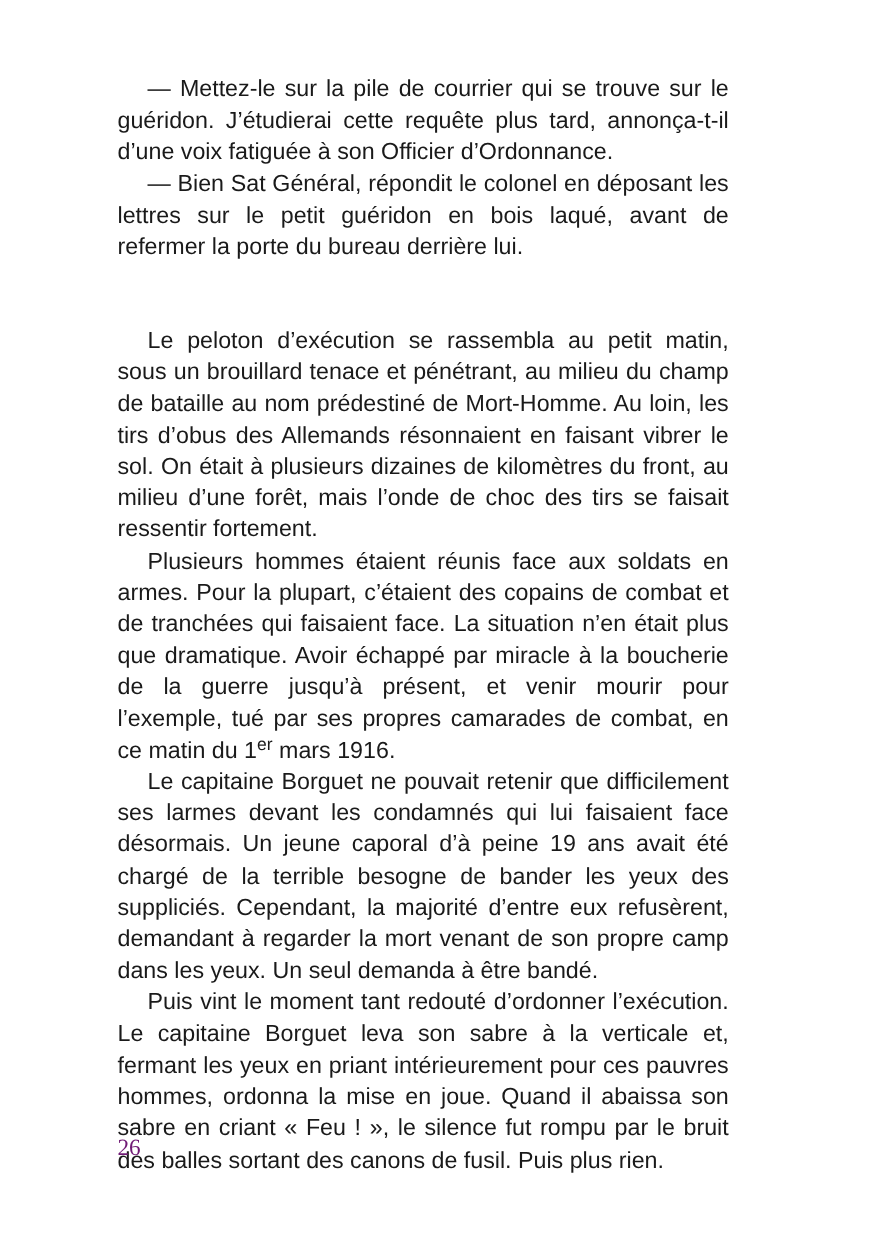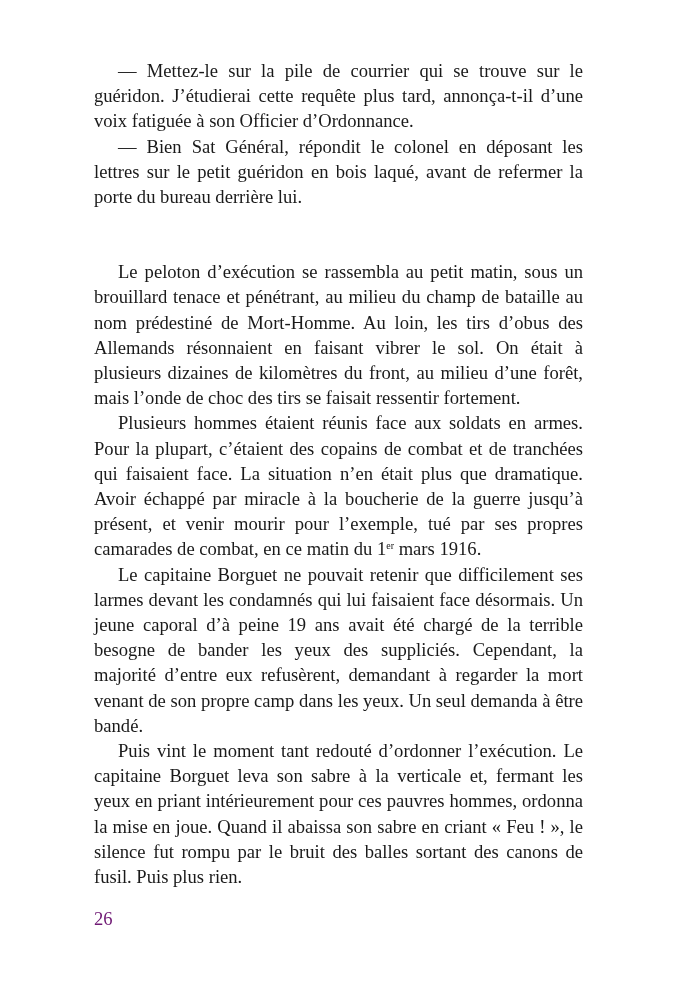--- a/index.html
+++ b/index.html
@@ -1,24 +1,24 @@
 <!DOCTYPE html>
 <html><head>
   <meta charset="utf-8">
   <style>
     html, body { margin: 0; padding: 0; background: #ffffff; }
     body { width: 700px; height: 992px; position: relative; overflow: hidden; }
     .page {
       position: absolute; left: 94px; top: 58px; width: 489px;
-      font-family: Liberation Serif, serif;
+      font-family: Liberation Sans, sans-serif;
       font-size: 18.6px; line-height: 25.2px; color: #1a1a1a;
     }
     .p { margin: 0; text-align: justify; text-indent: 24px; }
     .section-gap { height: 50px; }
-    sup { font-size: 10px; line-height: 0; vertical-align: 6px; }
+    sup { font-size: 14px; line-height: 0; vertical-align: 6px; }
     .folio {
       position: absolute; left: 94px; top: 908px;
       font-family: Liberation Serif, serif;
       font-size: 18.6px; color: #701a75;
     }
   </style>
 </head>
 <body>
 
 <div class="page">

